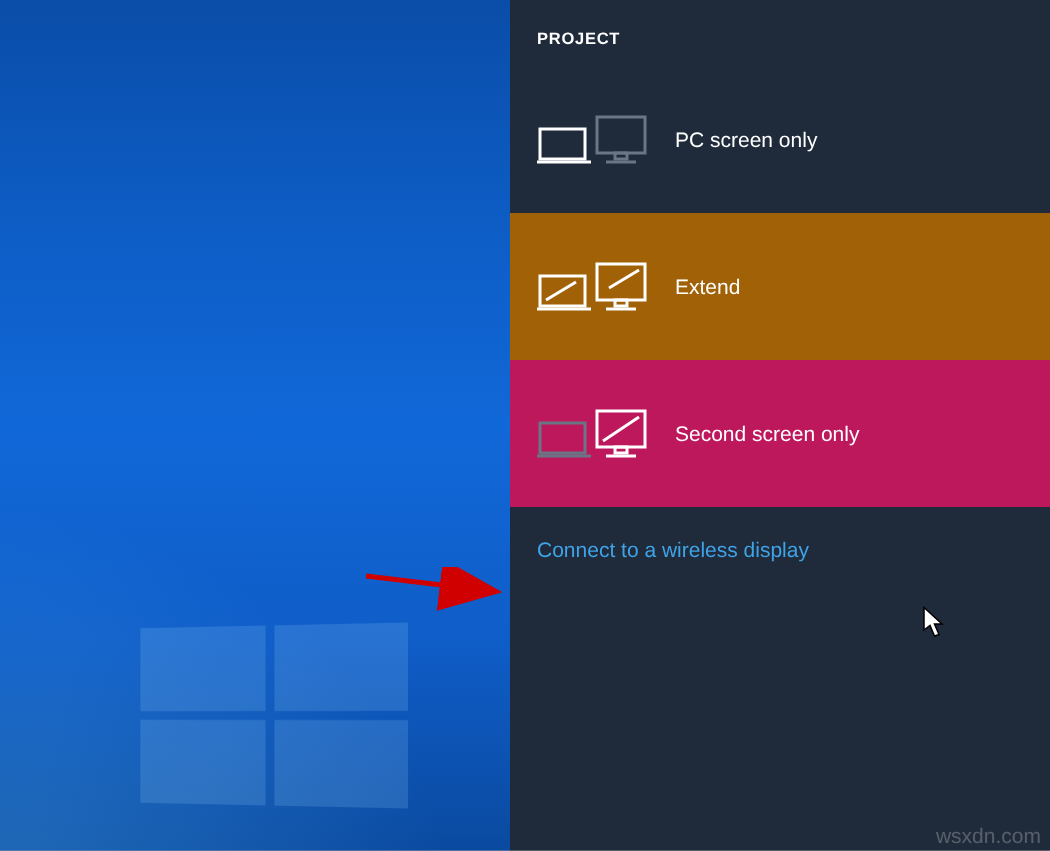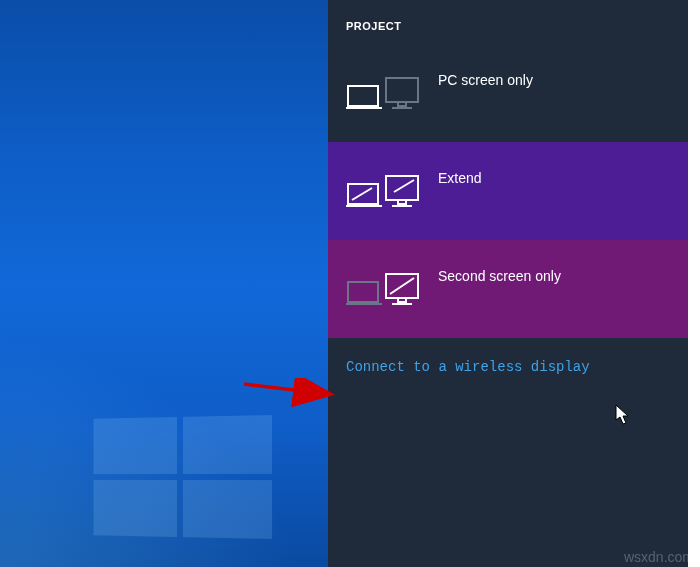--- a/index.html
+++ b/index.html
@@ -44,65 +44,64 @@
       background: rgba(150,210,255,0.5);
     }
     .arrow {
       position: absolute;
       top: 378px;
       left: 242px;
       z-index: 10;
     }
     .panel {
       position: absolute;
-      left: 328px;
+      left: 340px;
       top: 0;
       width: 360px;
       height: 567px;
       background: #1f2a3a;
       color: #fff;
       display: flex;
       flex-direction: column;
     }
     .panel-title {
       font-size: 11px;
       font-weight: 600;
       letter-spacing: 0.5px;
       padding: 20px 18px 12px 18px;
       color: #fff;
     }
     .option {
       display: flex;
-      align-items: flex-start;
+      align-items: center;
       padding: 28px 18px;
       cursor: default;
       gap: 18px;
     }
     .option.selected {
-      background: #4c1d95;
+      background: #a16207;
     }
     .option.hovered {
-      background: #701a75;
+      background: #be185d;
     }
     .option-icon {
       width: 74px;
       height: 42px;
       flex-shrink: 0;
       display: flex;
       align-items: flex-end;
       justify-content: center;
     }
     .option-label {
       font-size: 14px;
       color: #fff;
       font-weight: 400;
     }
     .link-row {
       padding: 20px 18px;
-      font-family: Liberation Mono, monospace;
     }
     .link {
       color: #3fa3e8;
       font-size: 14px;
       cursor: pointer;
     }
     .cursor {
       position: absolute;
       top: 404px;
       left: 615px;

